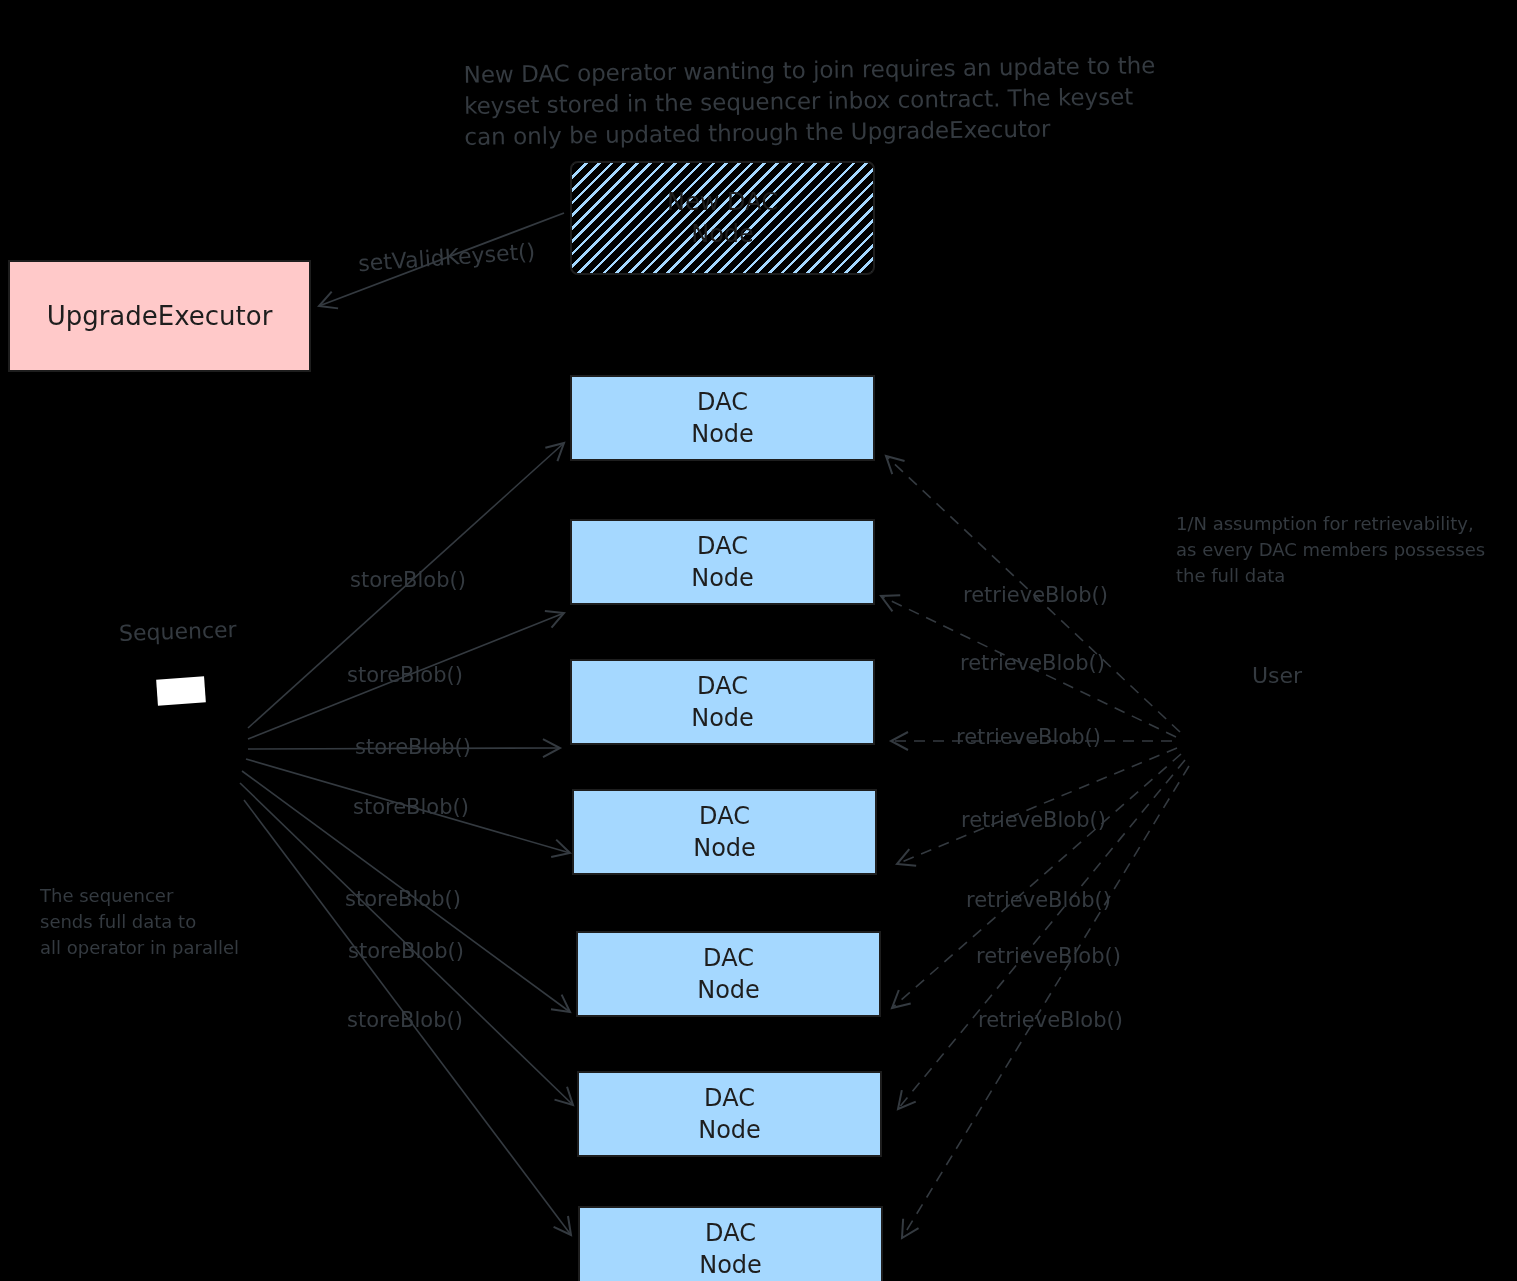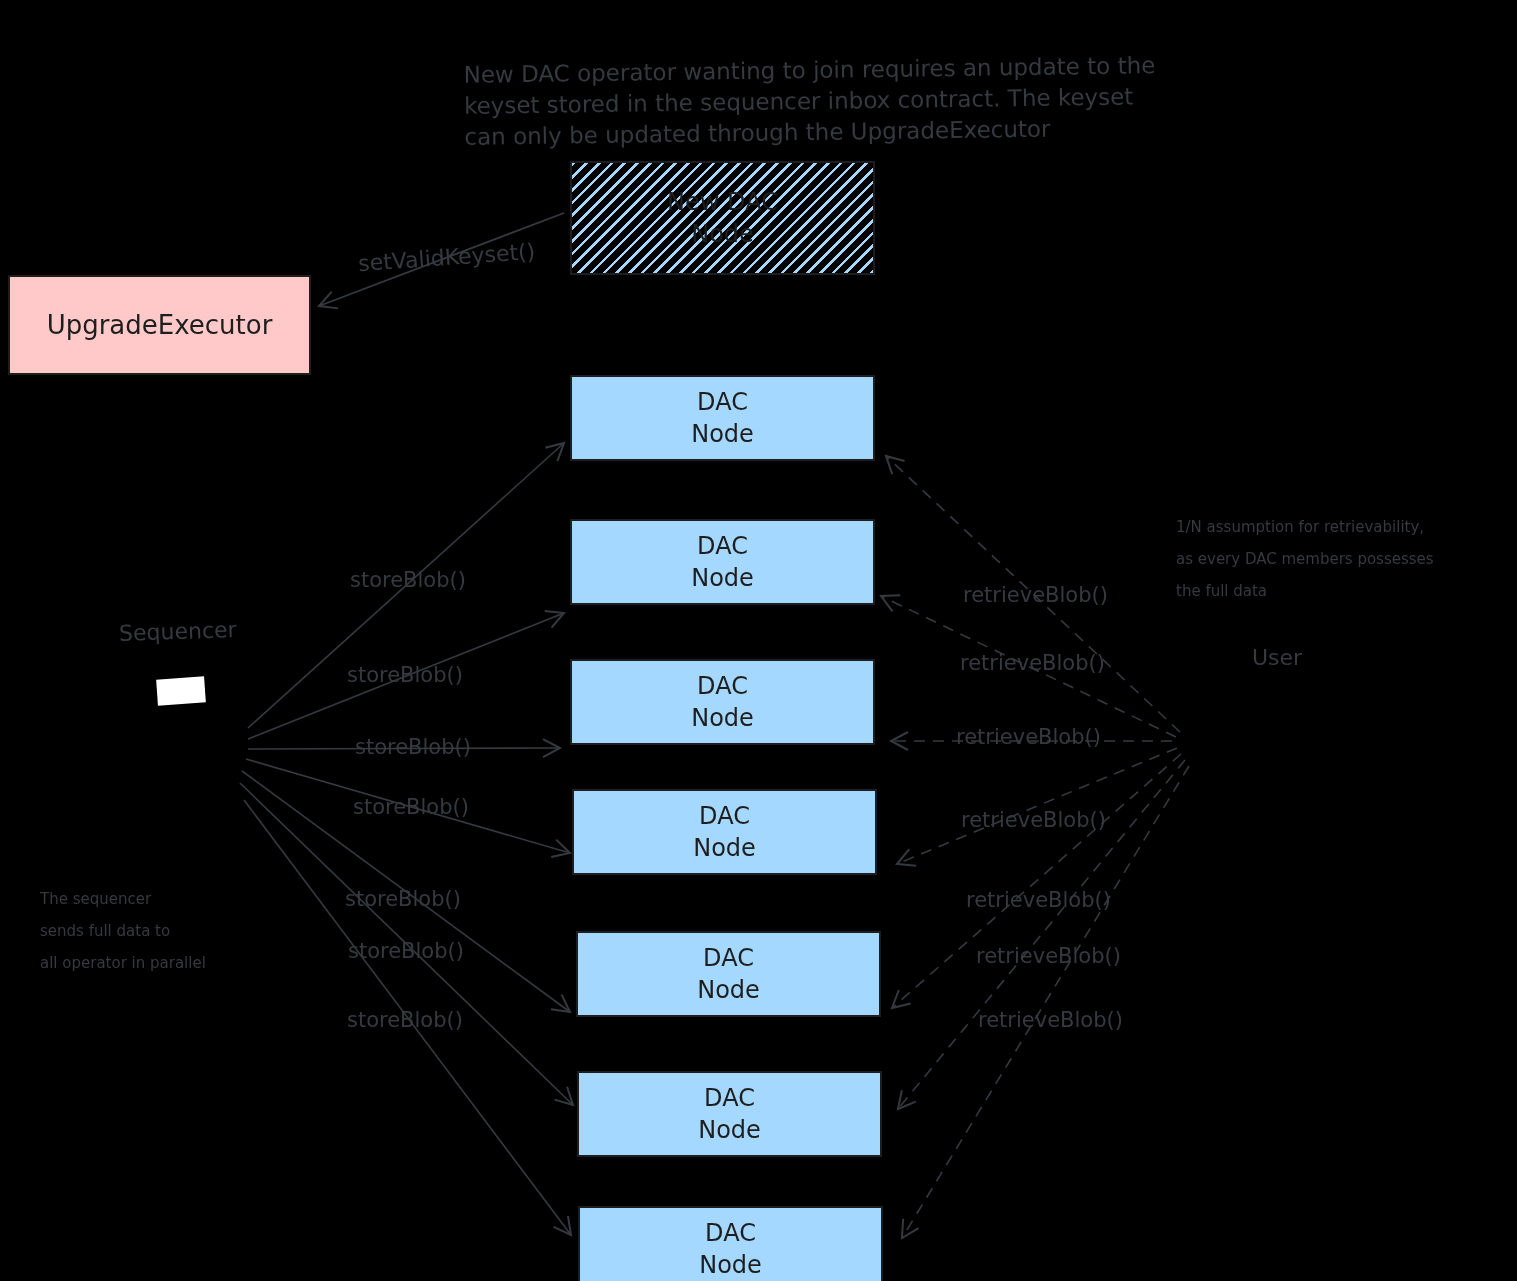--- a/index.html
+++ b/index.html
@@ -6,25 +6,26 @@
   .canvas{
     position:relative;width:1517px;height:1281px;background:#000000;
     font-family:"DejaVu Sans",sans-serif;overflow:hidden;margin-top:47px;
   }
   svg.arrows{position:absolute;left:0;top:0;width:1517px;height:1281px;pointer-events:none;}
   .box{position:absolute;box-sizing:border-box;border:2px solid #1e1e1e;display:flex;align-items:center;justify-content:center;text-align:center;}
   .dac-node{width:305px;height:86px;background:#a5d8ff;}
   .hatched{
     width:305px;height:114px;
     background:repeating-linear-gradient(135deg,#a5d8ff 0px,#a5d8ff 2.6px,transparent 2.6px,transparent 9px);
+    border-radius:8px;
   }
-  .executor{left:8px;top:228px;width:303px;height:100px;background:#ffc9c9;}
+  .executor{left:8px;top:213px;width:303px;height:112px;background:#ffc9c9;}
   .box-label{color:#1e1e1e;font-size:24px;line-height:32px;font-weight:500;}
   .executor .box-label{font-size:26px;}
-  .note{position:absolute;color:#343a40;font-size:15px;line-height:32px;}
+  .note{position:absolute;color:#343a40;font-size:18px;line-height:26px;}
   .note.big{font-size:23px;line-height:31px;}
   .edge-label{position:absolute;color:#343a40;font-size:21px;white-space:nowrap;}
   .actor-label{position:absolute;color:#343a40;font-size:22px;white-space:nowrap;}
   .seq-icon{position:absolute;left:157px;top:631px;width:48px;height:26px;background:#ffffff;transform:rotate(-4deg);}
 </style>
 </head>
 <body>
 
 <div class="canvas">
 
@@ -80,21 +81,21 @@
     <div>The sequencer</div>
     <div>sends full data to</div>
     <div>all operator in parallel</div>
   </div>
 
   <div class="note" style="left:1176px;top:464px;">
     <div>1/N assumption for retrievability,</div>
     <div>as every DAC members possesses</div>
     <div>the full data</div>
   </div>
-  <div class="actor-label" style="left:1252px;top:598px;">User</div>
+  <div class="actor-label" style="left:1252px;top:616px;">User</div>
 
   <div class="box dac-node" style="left:570px;top:328px;">
     <div class="box-label">
       <div>DAC</div>
       <div>Node</div>
     </div>
   </div>
   <div class="box dac-node" style="left:570px;top:472px;">
     <div class="box-label">
       <div>DAC</div>

